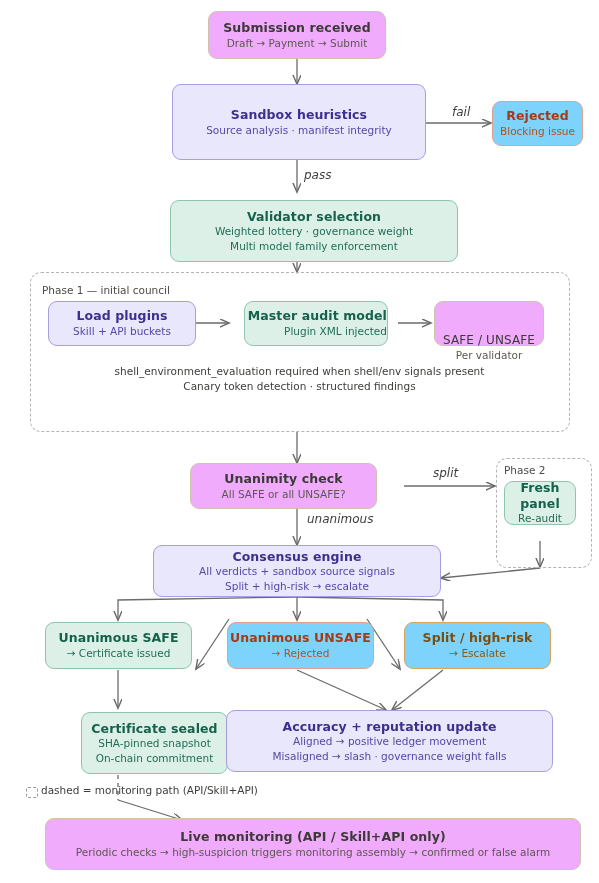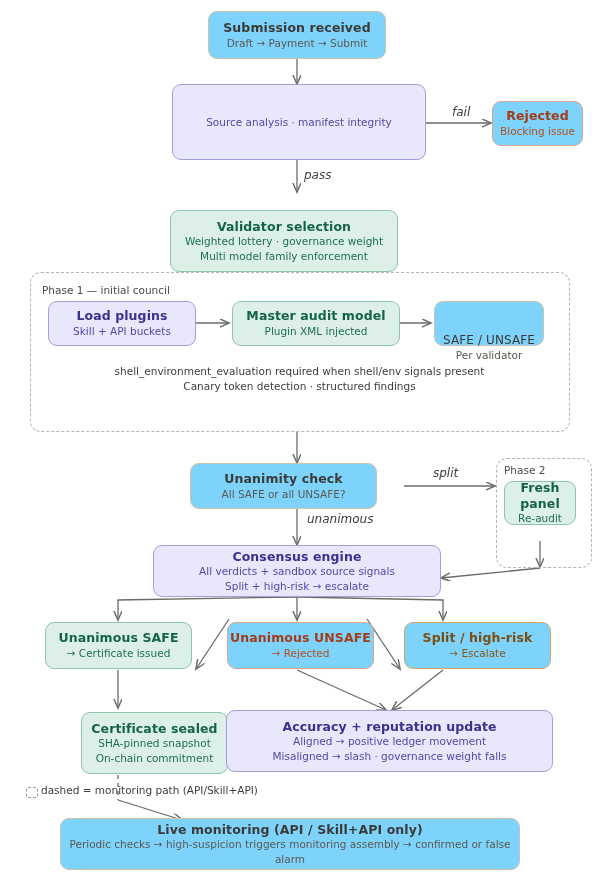--- a/index.html
+++ b/index.html
@@ -8,21 +8,21 @@
   #stage{position:absolute;inset:0;width:599px;height:883px;}
   svg#edges{position:absolute;left:0;top:0;width:599px;height:883px;overflow:visible;}
 
   .node{position:absolute;box-sizing:border-box;border:1.2px solid #999;
         border-radius:9px;display:flex;flex-direction:column;
         align-items:center;justify-content:center;text-align:center;}
   .node .t{font-weight:bold;font-size:12.5px;line-height:1.25;letter-spacing:.1px;}
   .node .s{font-size:10.5px;line-height:1.38;}
   .node .t.reg{font-weight:normal;font-size:12px;margin-top:48px;}
 
-  .beige{background:#7dd3fc;border-color:#cdc3ab;}
+  .beige{background:#f0abfc;border-color:#cdc3ab;}
   .beige .t{color:#3b3a36;} .beige .s{color:#5c5950;}
   .lav{background:#e9e7fb;border-color:#a59ee0;}
   .lav .t{color:#3b2f8f;} .lav .s{color:#5448a8;}
   .mint{background:#ddf0e8;border-color:#8dc5ae;}
   .mint .t{color:#14624c;} .mint .s{color:#1f6d57;}
   .pink{background:#7dd3fc;border-color:#dba48c;}
   .pink .t{color:#a33b18;} .pink .s{color:#b4501f;}
   .orange{background:#7dd3fc;border-color:#d7a55e;}
   .orange .t{color:#7a4d10;} .orange .s{color:#8a5a14;}
 
@@ -88,43 +88,44 @@
       <path d="M118,800 L182,820"></path>
     </g>
   </svg>
 
   <div class="node beige" style="left:208px;top:11px;width:178px;height:48px;">
     <div class="t">Submission received</div>
     <div class="s">Draft → Payment → Submit</div>
   </div>
 
   <div class="node lav" style="left:172px;top:84px;width:254px;height:76px;">
+    <div class="t">Sandbox heuristics</div>
     <div class="s">Source analysis · manifest integrity</div>
   </div>
 
   <div class="node pink" style="left:492px;top:101px;width:91px;height:45px;">
     <div class="t">Rejected</div>
     <div class="s">Blocking issue</div>
   </div>
 
-  <div class="node mint" style="left:170px;top:210px;width:228px;height:62px;">
+  <div class="node mint" style="left:170px;top:200px;width:288px;height:62px;">
     <div class="t">Validator selection</div>
     <div class="s">Weighted lottery · governance weight</div>
     <div class="s">Multi model family enforcement</div>
   </div>
 
   <div class="group" style="left:30px;top:272px;width:540px;height:160px;"></div>
   <div class="grouplabel" style="left:42px;top:284px;">Phase 1 — initial council</div>
 
   <div class="node lav" style="left:48px;top:301px;width:148px;height:45px;">
     <div class="t">Load plugins</div>
     <div class="s">Skill + API buckets</div>
   </div>
 
-  <div class="node mint" style="left:232px;top:301px;width:168px;height:45px;">
+  <div class="node mint" style="left:244px;top:301px;width:144px;height:45px;align-items:flex-end;">
     <div class="t">Master audit model</div>
     <div class="s">Plugin XML injected</div>
   </div>
 
   <div class="node beige" style="left:434px;top:301px;width:110px;height:45px;">
     <div class="t reg">SAFE / UNSAFE</div>
     <div class="s">Per validator</div>
   </div>
 
   <div class="note" style="left:0px;top:364px;width:599px;">
@@ -171,21 +172,21 @@
     <div class="s">SHA-pinned snapshot</div>
     <div class="s">On-chain commitment</div>
   </div>
 
   <div class="node lav" style="left:226px;top:710px;width:327px;height:62px;">
     <div class="t">Accuracy + reputation update</div>
     <div class="s">Aligned → positive ledger movement</div>
     <div class="s">Misaligned → slash · governance weight falls</div>
   </div>
 
-  <div class="node beige" style="left:45px;top:818px;width:460px;height:52px;margin-left:15px;">
+  <div class="node beige" style="left:45px;top:818px;width:536px;height:52px;">
     <div class="t">Live monitoring (API / Skill+API only)</div>
     <div class="s">Periodic checks → high-suspicion triggers monitoring assembly → confirmed or false alarm</div>
   </div>
 
   <div class="edgelabel" style="left:452px;top:105px;">fail</div>
   <div class="edgelabel" style="left:304px;top:168px;">pass</div>
   <div class="edgelabel" style="left:433px;top:466px;">split</div>
   <div class="edgelabel" style="left:307px;top:512px;">unanimous</div>
 
   <div class="legendbox" style="left:26px;top:787px;"></div>

